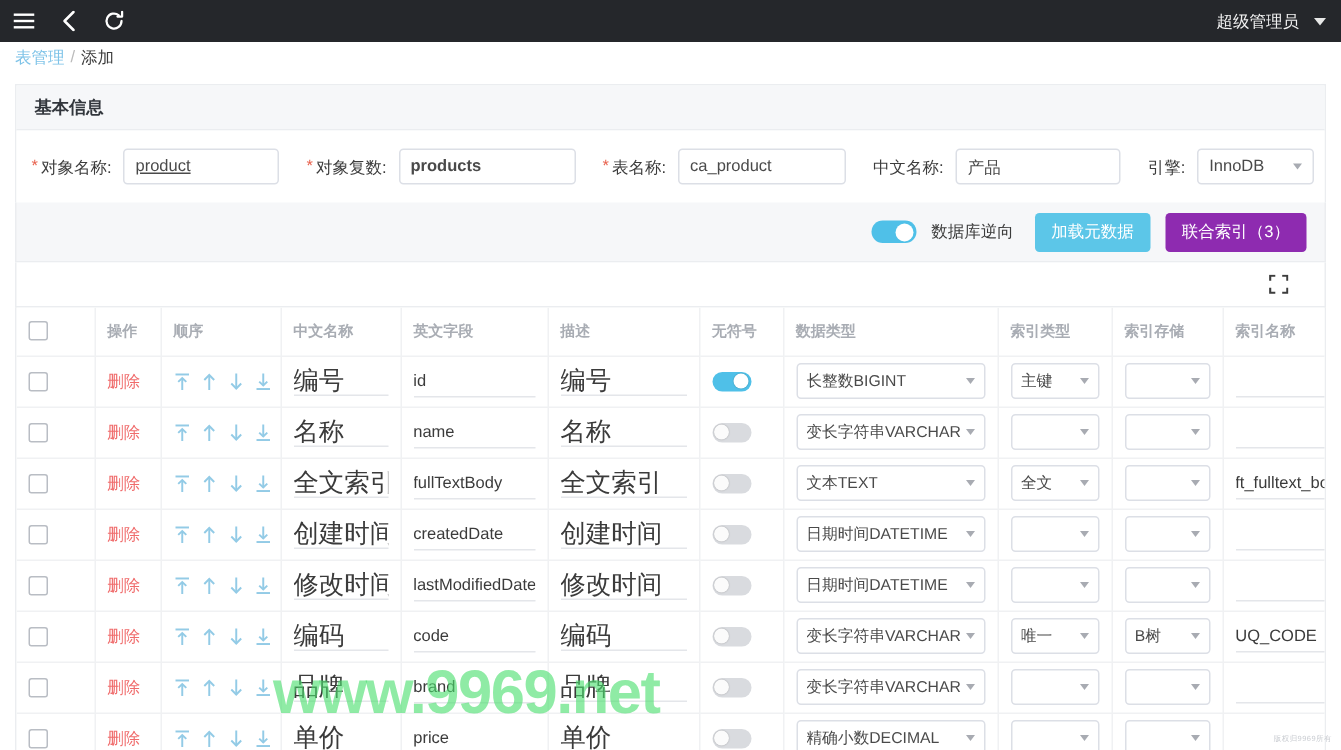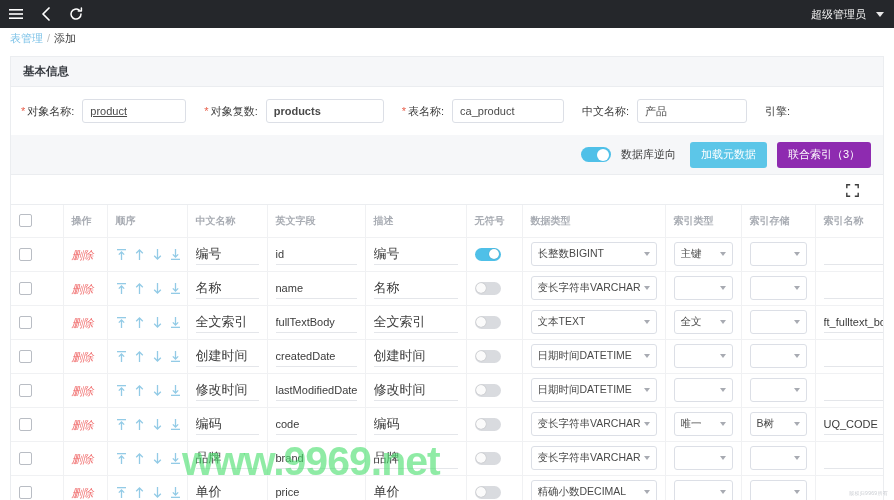--- a/index.html
+++ b/index.html
@@ -183,33 +183,33 @@
     background: #fff;
   }
   table.grid td { height: 34px; background: #fff; }
 
   .cbx {
     width: 13px; height: 13px;
     border: 1px solid #b9bdc4; border-radius: 2px;
     background: #fff; cursor: pointer; display: block;
   }
   .del {
-    color: #f06c6c; font-size: 11px; cursor: pointer; font-style: italic;
+    color: #f06c6c; font-size: 11px; cursor: pointer;
   }
   .sorts { display: flex; align-items: center; gap: 7px; }
   .sorts svg { cursor: pointer; display: block; }
 
   .uinput {
     border: none; border-bottom: 1px solid #e4e6ea;
     background: transparent;
     font-size: 11px; color: #3b3b3b;
     height: 20px; width: 100%; outline: none;
     font-family: inherit; padding: 0 0 1px 0;
   }
-  .uinput.cn { font-size: 13px; }
+  .uinput.cn { font-size: 17px; }
 
   .tswitch {
     width: 26px; height: 13px; border-radius: 7px;
     position: relative; cursor: pointer;
     background: #dcdfe6;
   }
   .tswitch .k {
     position: absolute; top: 1.5px; left: 1.5px;
     width: 10px; height: 10px; border-radius: 50%;
     background: #fff; box-shadow: 0 0 1px rgba(0,0,0,.3);
@@ -332,20 +332,24 @@
         <div class="gapper"></div>
 
         <div class="field">
           <span class="flabel">中文名称:</span>
           <input class="finput w-cn" value="产品" style="">
         </div>
         <div class="gapper"></div>
 
         <div class="field">
           <span class="flabel">引擎:</span>
+          <div class="sel-engine">
+            <span>InnoDB</span>
+            <span class="sel-arrow"></span>
+          </div>
         </div>
       </div>
     </div>
 
     <div class="toolbar">
       <div class="switch">
         <div class="knob"></div>
       </div>
       <span class="sw-label">数据库逆向</span>
       <button class="btn btn-meta">加载元数据</button>

